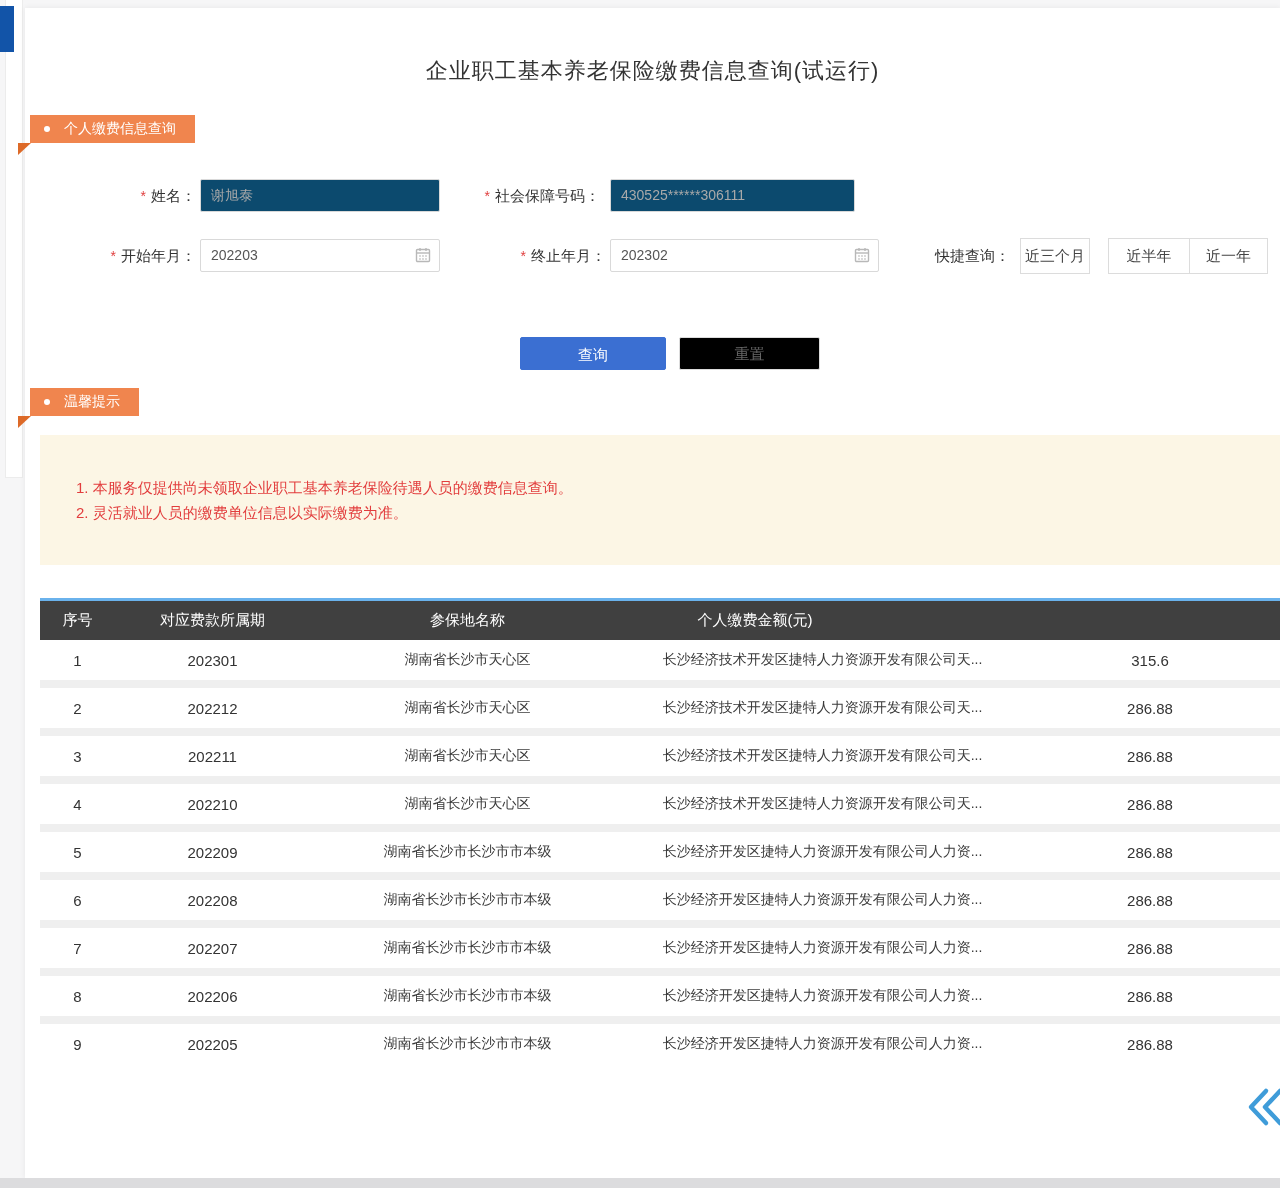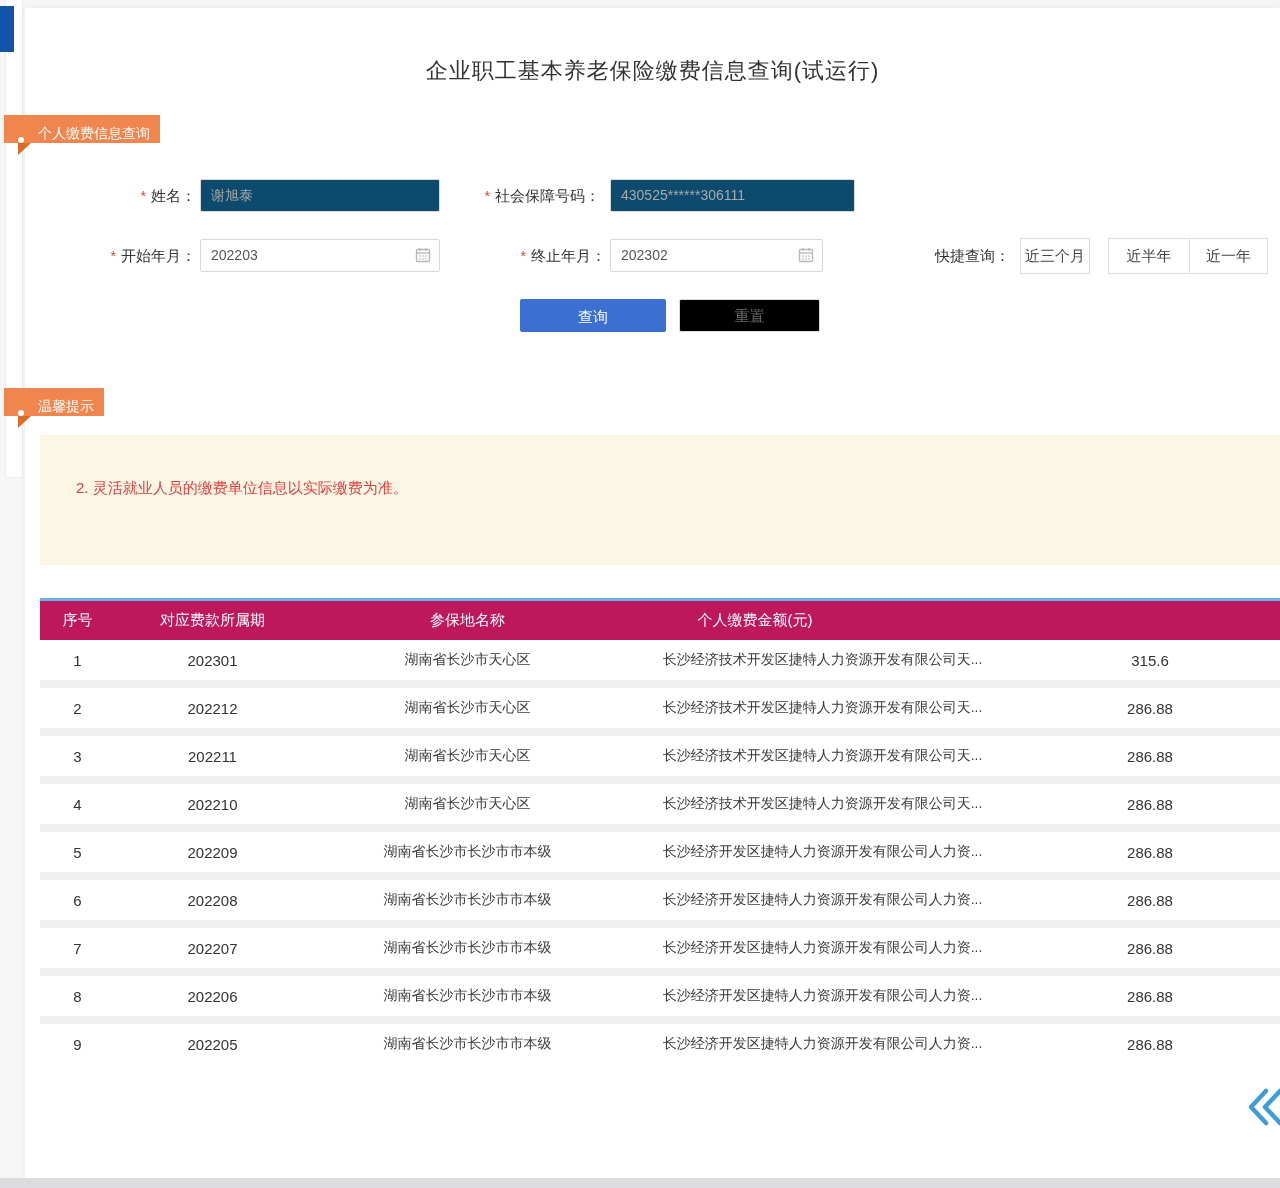--- a/index.html
+++ b/index.html
@@ -9,51 +9,51 @@
   .left-strip { position:absolute; left:5px; top:0; width:18px; height:478px;
                 background:#fff; border:1px solid #ececec; border-top:none; }
   .blue-tab   { position:absolute; left:0; top:6px; width:14px; height:46px; background:#1254a8; }
 
   .card { position:absolute; left:25px; top:8px; right:0; bottom:10px; background:#fff;
           box-shadow:0 0 6px rgba(0,0,0,0.07); }
 
   .page-title { position:absolute; left:25px; top:56px; width:1255px; text-align:center;
                 font-size:22px; color:#333; letter-spacing:1px; }
 
-  .ribbon { position:absolute; left:4px; height:28px; background:#f0854e; color:#fff;
-            font-size:14px; display:flex; align-items:flex-end; padding:0 10px 0 14px; z-index:5; }
+  .ribbon { position:absolute; left:30px; height:28px; background:#f0854e; color:#fff;
+            font-size:14px; display:flex; align-items:center; padding:0 19px 0 14px; z-index:5; }
   .ribbon .dot { width:6px; height:6px; border-radius:50%; background:#fff; margin-right:14px; }
   .ribbon-fold { position:absolute; left:18px; width:0; height:0; z-index:4;
                  border-top:12px solid #dd6a28; border-right:13px solid transparent; }
   #ribbon-query { top:115px; }  #fold-query { top:143px; }
   #ribbon-tips  { top:388px; }  #fold-tips  { top:416px; }
 
   .form-label { position:absolute; font-size:15px; color:#333; text-align:right; line-height:33px; }
   .req { color:#e03e3e; margin-right:5px; font-size:14px; }
 
   .input-box { position:absolute; height:33px; border:1px solid #d9d9d9; background:#fff;
                font-size:14px; color:#555; line-height:31px; padding:0 10px; border-radius:2px; }
   .input-box.disabled { background:#0c4a6e; color:#a9a9a9; }
   .input-box .cal { position:absolute; right:8px; top:7px; }
 
   .quick-label { position:absolute; font-size:15px; color:#333; line-height:36px; }
   .quick-btn { position:absolute; height:36px; background:#fff; border:1px solid #dcdcdc;
                font-size:15px; color:#444; text-align:center; line-height:34px; cursor:pointer; }
 
   .btn { position:absolute; height:33px; font-size:15px; text-align:center; line-height:33px;
-         border-radius:2px; cursor:pointer; }
+         border-radius:2px; cursor:pointer;margin-top:38px; }
   .btn-primary { background:#3b6fd2; color:#fff; border:1px solid #3b6fd2; }
   .btn-plain   { background:#000000; color:#666; border:1px solid #dcdcdc;font-family:Liberation Serif, serif; }
 
   .notice { position:absolute; left:40px; top:435px; width:1240px; height:130px;
             background:#fcf6e5; padding:40px 0 0 36px; }
   .notice div { color:#e23d3d; font-size:15px; line-height:25px; }
 
   .tbl { position:absolute; left:40px; top:598px; width:1240px; }
-  .tbl-head { display:flex; height:42px; background:#be185d; border-top:3px solid #6ab2ec;
+  .tbl-head { display:flex; height:42px; background:#404040; border-top:3px solid #6ab2ec;
               color:#fff; font-size:15px; align-items:center; }
   .tbl-head div { text-align:center; }
   .tbl-body { background:#efefef; }
   .tbl-row { display:flex; height:40px; background:#fff; margin-bottom:8px; align-items:center; }
   .tbl-row div { text-align:center; font-size:15px; color:#333; overflow:hidden; white-space:nowrap; }
   .c1{width:75px;} .c2{width:195px;} .c3{width:315px;} .c4{width:395px;font-size:14px;} .c5{width:260px;}
   .tbl-row .c3, .tbl-row .c4 { font-size:14px; color:#3a3a3a; }
 
   .collapse-icon { position:absolute; right:-8px; top:1084px; width:46px; height:46px; cursor:pointer; }
 
@@ -99,21 +99,21 @@
     <circle cx="11" cy="9" r="0.9" fill="#c9c9c9"></circle>
       <circle cx="5" cy="12" r="0.9" fill="#c9c9c9"></circle>
     <circle cx="8" cy="12" r="0.9" fill="#c9c9c9"></circle>
       <circle cx="11" cy="12" r="0.9" fill="#c9c9c9"></circle>
   </svg>
 </div>
 
 <div class="form-label" style="left:494px; top:239px; width:112px;">
   <span class="req">*</span><span>终止年月：</span>
 </div>
-<div class="input-box" style="left:610px; top:239px; width:213px;">
+<div class="input-box" style="left:610px; top:239px; width:269px;">
   <span>202302</span>
   <svg class="cal" width="16" height="16" viewBox="0 0 16 16">
     <rect x="1.5" y="2.5" width="13" height="12" rx="1" fill="none" stroke="#b8b8b8" stroke-width="1.4"></rect>
     <line x1="1.5" y1="6" x2="14.5" y2="6" stroke="#b8b8b8" stroke-width="1.4"></line>
     <line x1="5" y1="1" x2="5" y2="4" stroke="#b8b8b8" stroke-width="1.4"></line>
     <line x1="11" y1="1" x2="11" y2="4" stroke="#b8b8b8" stroke-width="1.4"></line>
     <circle cx="5" cy="9" r="0.9" fill="#c9c9c9"></circle>
       <circle cx="8" cy="9" r="0.9" fill="#c9c9c9"></circle>
     <circle cx="11" cy="9" r="0.9" fill="#c9c9c9"></circle>
       <circle cx="5" cy="12" r="0.9" fill="#c9c9c9"></circle>
@@ -130,20 +130,21 @@
 <div class="btn btn-primary" style="left:520px; top:299px; width:146px;">查询</div>
 <div class="btn btn-plain" style="left:679px; top:299px; width:141px;">重置</div>
 
 <div class="ribbon" id="ribbon-tips">
   <span class="dot"></span>
   <span>温馨提示</span>
 </div>
 <div class="ribbon-fold" id="fold-tips"></div>
 
 <div class="notice">
+  <div>1. 本服务仅提供尚未领取企业职工基本养老保险待遇人员的缴费信息查询。</div>
   <div>2. 灵活就业人员的缴费单位信息以实际缴费为准。</div>
 </div>
 
 <div class="tbl">
   <div class="tbl-head">
     <div class="c1">序号</div>
     <div class="c2">对应费款所属期</div>
     <div class="c3">参保地名称</div>
     <div class="c5">个人缴费金额(元)</div>
   </div>

